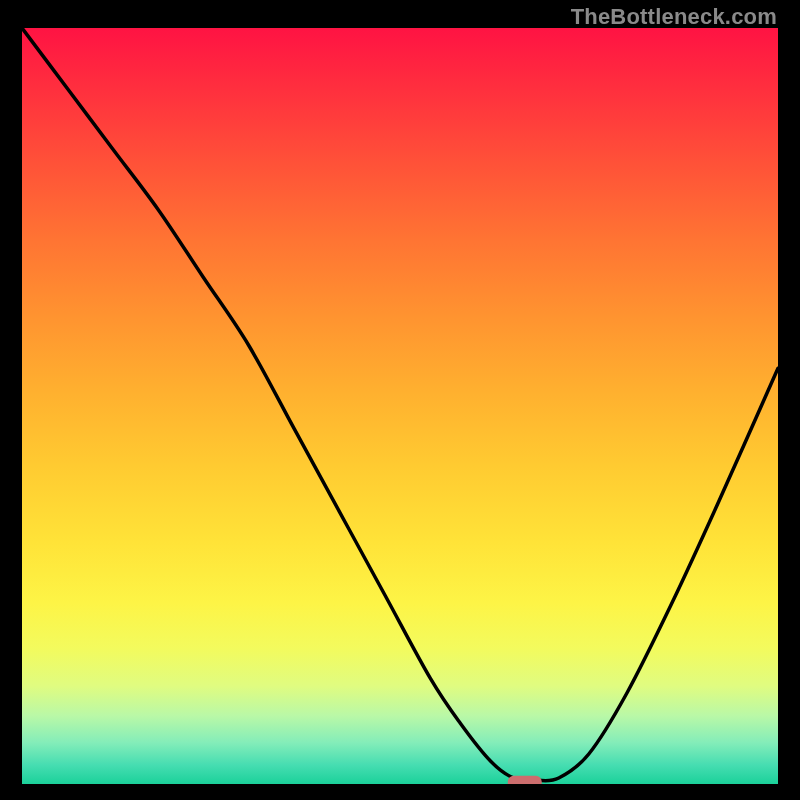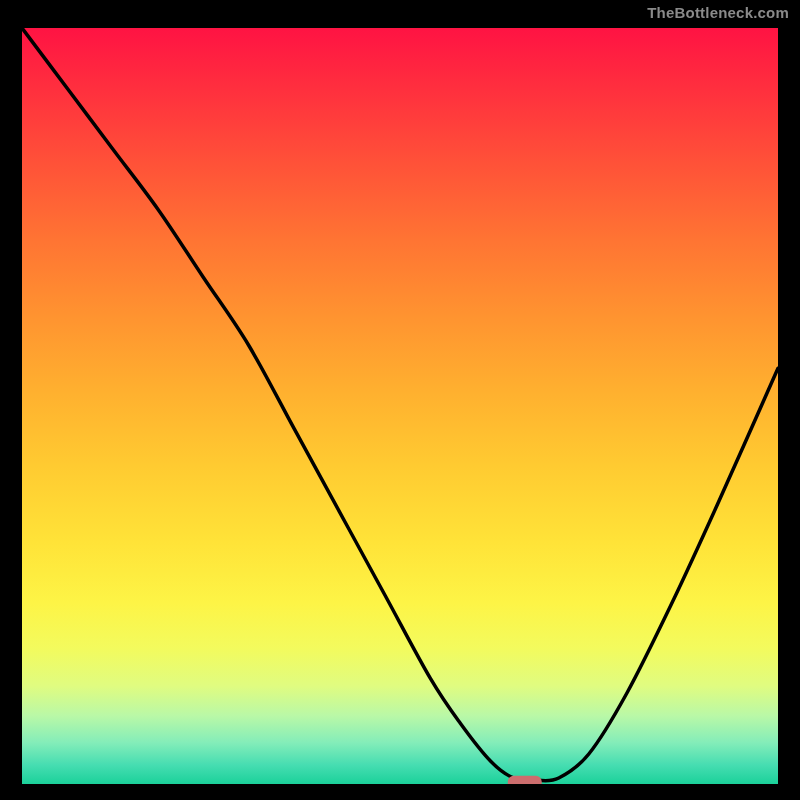--- a/index.html
+++ b/index.html
@@ -12,23 +12,23 @@
   }
   .frame {
     position: relative;
     width: 800px;
     height: 800px;
     background: #000;
   }
   .watermark {
     position: absolute;
     top: 4px;
-    right: 11px;
+    right: 23px;
     font-family: Arial, Helvetica, sans-serif;
-    font-size: 15px;
+    font-size: 22px;
     font-weight: 600;
     color: #8a8a8a;
     letter-spacing: 0.2px;
     z-index: 10;
   }
   .plot {
     position: absolute;
     left: 22px;
     top: 28px;
     width: 756px;

